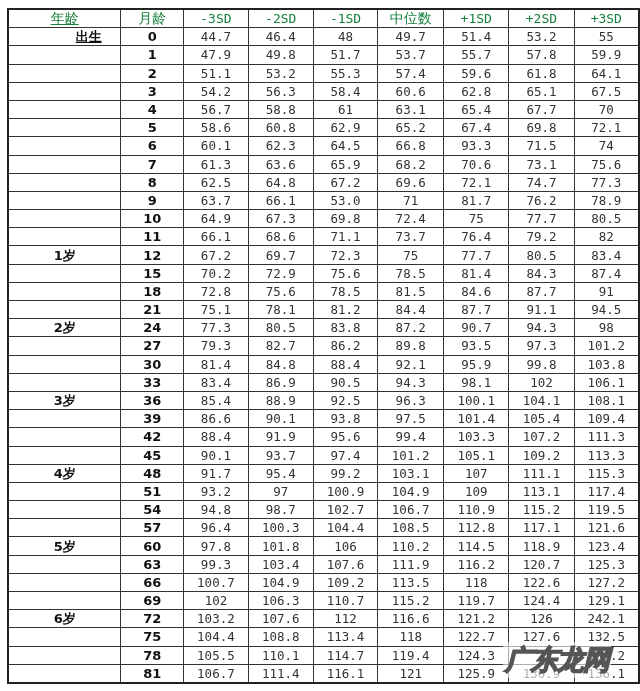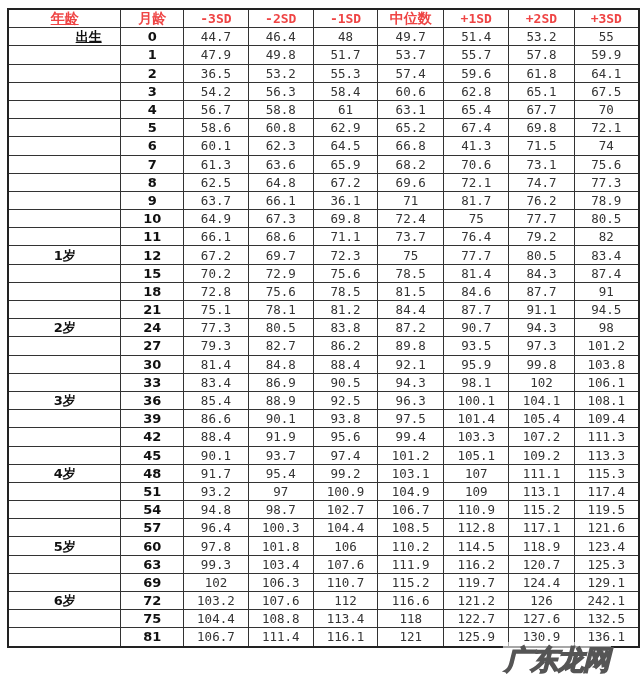--- a/index.html
+++ b/index.html
@@ -15,23 +15,23 @@
       border: 1px solid #333;
       height: 17.2px;
       padding: 0;
       text-align: center;
       font-size: 12.5px;
       line-height: 17px;
       white-space: nowrap;
     }
     th {
       font-family: "DejaVu Sans Mono", monospace;
-      font-weight: bold;
+      font-weight: normal;
       font-size: 13px;
-      color: #ef4444;
+      color: #15803d;
     }
     th.cjk { font-family: "DejaVu Sans", sans-serif; font-size: 14px; }
     td.age { font-family: "DejaVu Sans", sans-serif; font-weight: bold; font-size: 13px; color: #111; }
     td.age.birth { text-decoration: underline; padding-left: 48px; }
     td.month { font-family: "DejaVu Sans", sans-serif; font-weight: bold; font-size: 13px; color: #111; }
     th.year-col { text-decoration: underline; }
     .c0 { width: 70px; } .c1 { width: 68px; } .c2 { width: 68px; border-radius: 6px; } .c3 { width: 69px; }
     .c4 { width: 68px; } .c5 { width: 69px; } .c6 { width: 69px; margin-left: 48px; } .c7 { width: 69px; } .c8 { width: 68px; }
     .watermark {
       position: absolute; left: 503px; top: 642px;
@@ -79,21 +79,21 @@
           <td class="c3">49.8</td>
           <td class="c4">51.7</td>
           <td class="c5">53.7</td>
           <td class="c6">55.7</td>
           <td class="c7">57.8</td>
           <td class="c8">59.9</td>
         </tr>
         <tr>
           <td class="age c0"></td>
           <td class="month c1">2</td>
-          <td class="c2">36.5</td>
+          <td class="c2">51.1</td>
           <td class="c3">53.2</td>
           <td class="c4">55.3</td>
           <td class="c5">57.4</td>
           <td class="c6">59.6</td>
           <td class="c7">61.8</td>
           <td class="c8">64.1</td>
         </tr>
         <tr>
           <td class="age c0"></td>
           <td class="month c1">3</td>
@@ -127,21 +127,21 @@
           <td class="c7">69.8</td>
           <td class="c8">72.1</td>
         </tr>
         <tr>
           <td class="age c0"></td>
           <td class="month c1">6</td>
           <td class="c2">60.1</td>
           <td class="c3">62.3</td>
           <td class="c4">64.5</td>
           <td class="c5">66.8</td>
-          <td class="c6">41.3</td>
+          <td class="c6">93.3</td>
           <td class="c7">71.5</td>
           <td class="c8">74</td>
         </tr>
         <tr>
           <td class="age c0"></td>
           <td class="month c1">7</td>
           <td class="c2">61.3</td>
           <td class="c3">63.6</td>
           <td class="c4">65.9</td>
           <td class="c5">68.2</td>
@@ -158,21 +158,21 @@
           <td class="c5">69.6</td>
           <td class="c6">72.1</td>
           <td class="c7">74.7</td>
           <td class="c8">77.3</td>
         </tr>
         <tr>
           <td class="age c0"></td>
           <td class="month c1">9</td>
           <td class="c2">63.7</td>
           <td class="c3">66.1</td>
-          <td class="c4">36.1</td>
+          <td class="c4">53.0</td>
           <td class="c5">71</td>
           <td class="c6">81.7</td>
           <td class="c7">76.2</td>
           <td class="c8">78.9</td>
         </tr>
         <tr>
           <td class="age c0"></td>
           <td class="month c1">10</td>
           <td class="c2">64.9</td>
           <td class="c3">67.3</td>
@@ -386,20 +386,31 @@
           <td class="c2">99.3</td>
           <td class="c3">103.4</td>
           <td class="c4">107.6</td>
           <td class="c5">111.9</td>
           <td class="c6">116.2</td>
           <td class="c7">120.7</td>
           <td class="c8">125.3</td>
         </tr>
         <tr>
           <td class="age c0"></td>
+          <td class="month c1">66</td>
+          <td class="c2">100.7</td>
+          <td class="c3">104.9</td>
+          <td class="c4">109.2</td>
+          <td class="c5">113.5</td>
+          <td class="c6">118</td>
+          <td class="c7">122.6</td>
+          <td class="c8">127.2</td>
+        </tr>
+        <tr>
+          <td class="age c0"></td>
           <td class="month c1">69</td>
           <td class="c2">102</td>
           <td class="c3">106.3</td>
           <td class="c4">110.7</td>
           <td class="c5">115.2</td>
           <td class="c6">119.7</td>
           <td class="c7">124.4</td>
           <td class="c8">129.1</td>
         </tr>
         <tr>
@@ -419,20 +430,31 @@
           <td class="c2">104.4</td>
           <td class="c3">108.8</td>
           <td class="c4">113.4</td>
           <td class="c5">118</td>
           <td class="c6">122.7</td>
           <td class="c7">127.6</td>
           <td class="c8">132.5</td>
         </tr>
         <tr>
           <td class="age c0"></td>
+          <td class="month c1">78</td>
+          <td class="c2">105.5</td>
+          <td class="c3">110.1</td>
+          <td class="c4">114.7</td>
+          <td class="c5">119.4</td>
+          <td class="c6">124.3</td>
+          <td class="c7"></td>
+          <td class="c8">134.2</td>
+        </tr>
+        <tr>
+          <td class="age c0"></td>
           <td class="month c1">81</td>
           <td class="c2">106.7</td>
           <td class="c3">111.4</td>
           <td class="c4">116.1</td>
           <td class="c5">121</td>
           <td class="c6">125.9</td>
           <td class="c7">130.9</td>
           <td class="c8">136.1</td>
         </tr>
       </tbody>

